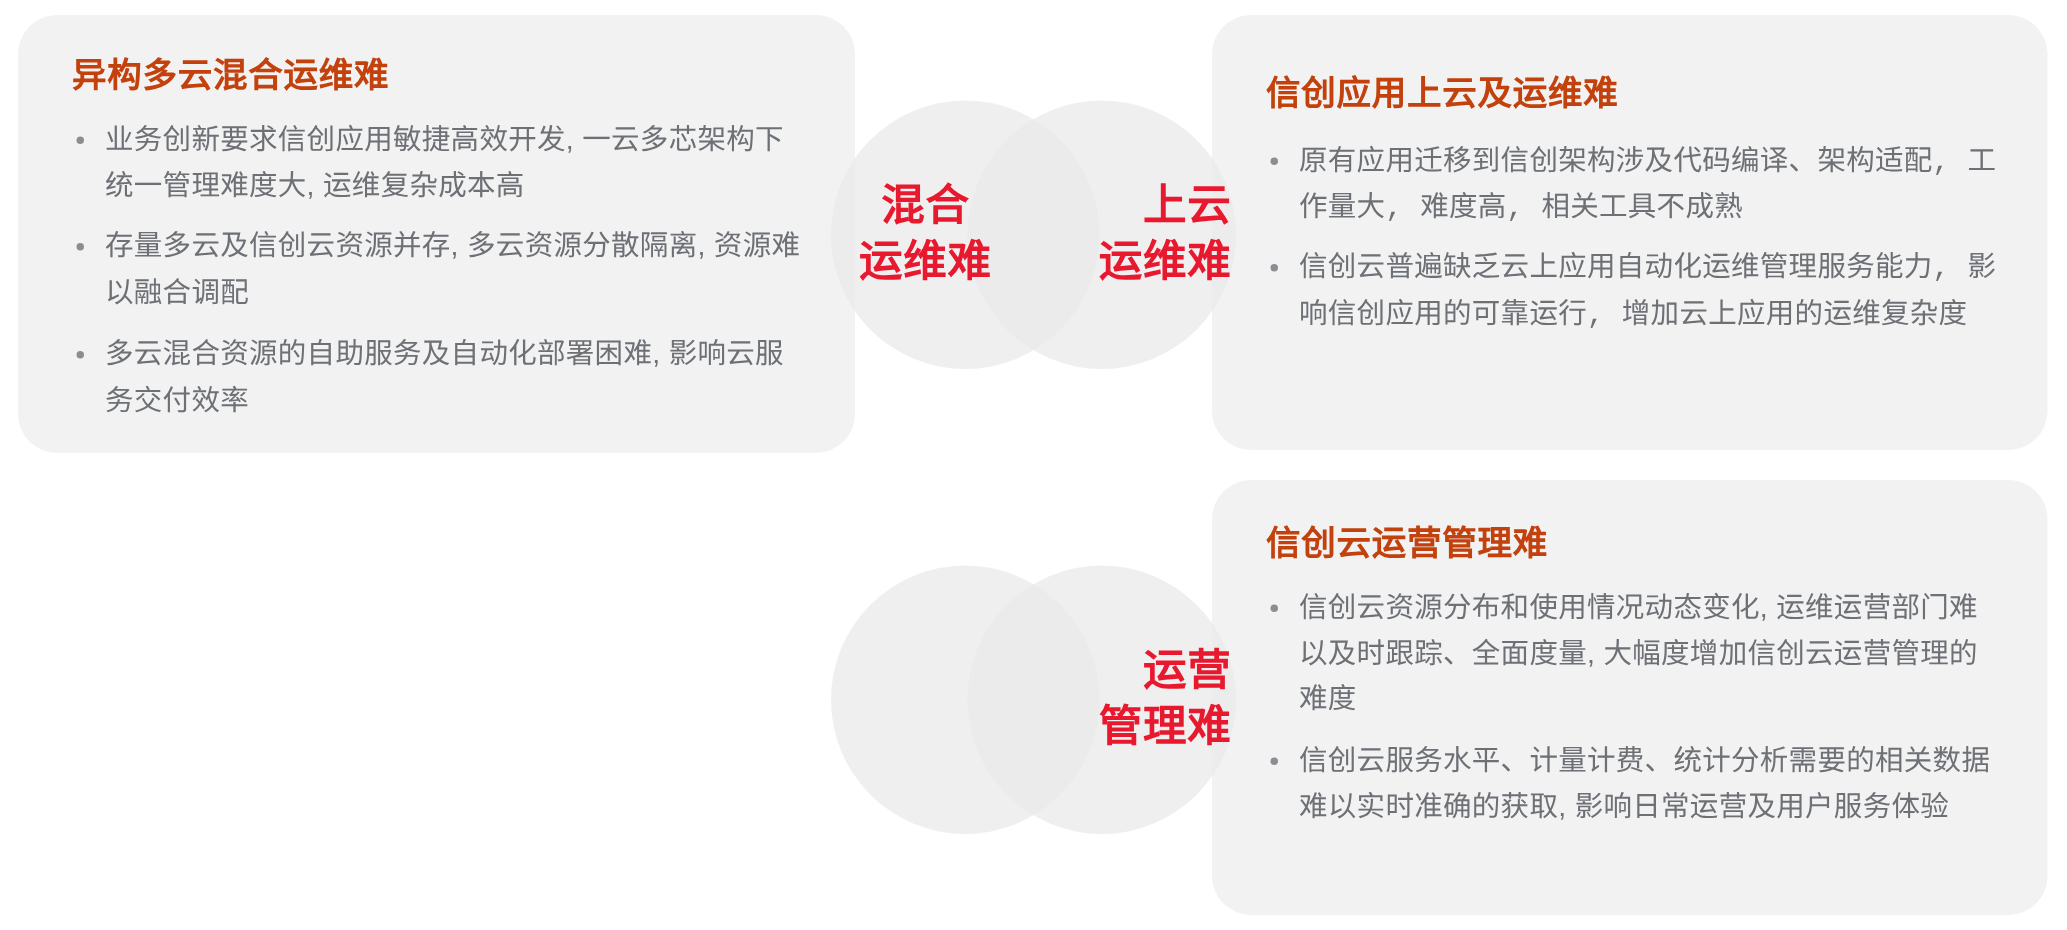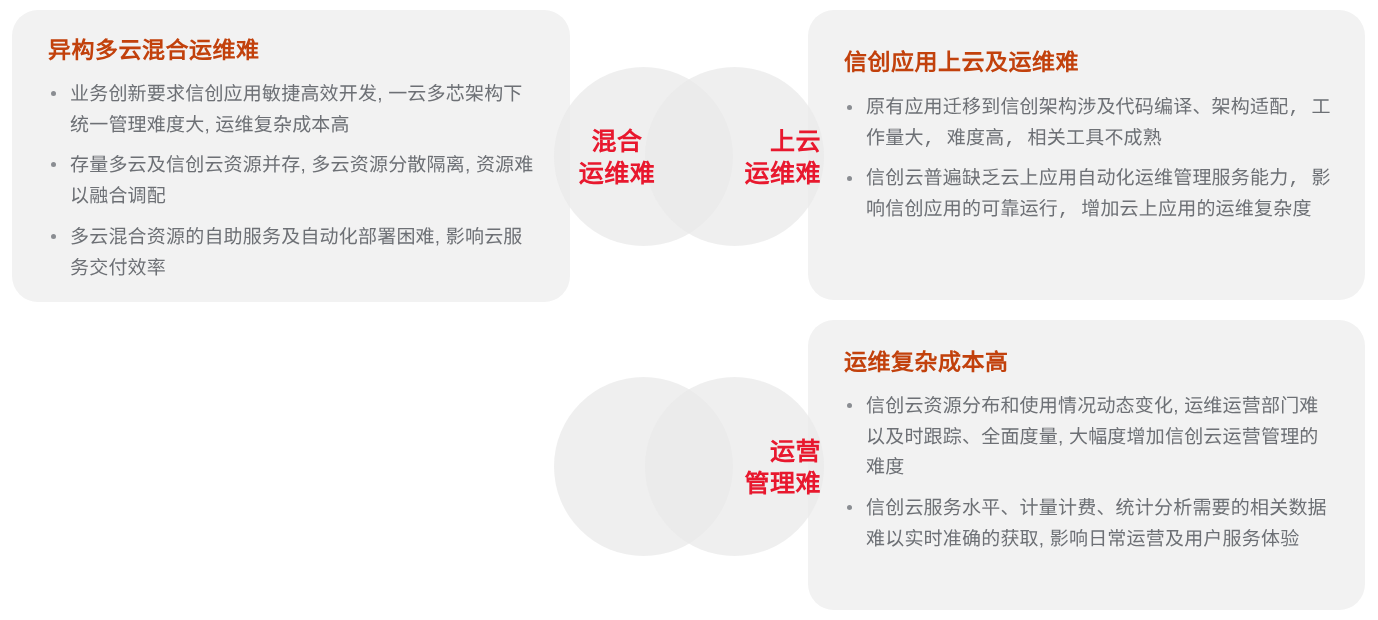--- a/index.html
+++ b/index.html
@@ -103,21 +103,21 @@
   .venn-circle.left  { left: 0px; }
   .venn-circle.right { left: 91px; }
 
   .venn-label {
     position: absolute;
     top: 50%;
     transform: translateY(-50%);
     width: 120px;
     text-align: center;
     color: #e8182e;
-    font-size: 25px;
+    font-size: 29px;
     font-weight: bold;
     line-height: 1.28;
     letter-spacing: 0.5px;
     z-index: 3;
   }
 
   .venn-label.left  { left: 3px; }
   .venn-label.right { left: 147px; text-align: right; }
 
   .venn-label .l1, .venn-label .l2 { display: block; white-space: nowrap; }
@@ -159,21 +159,21 @@
           <span class="bullet-dot"></span>
           <span>信创云普遍缺乏云上应用自动化运维管理服务能力, 影响信创应用的可靠运行, 增加云上应用的运维复杂度</span>
         </li>
       </ul>
     </div>
   </div>
 
 
   <div class="card" id="card-br">
     <div class="card-inner">
-      <div class="card-title">运维复杂成本高</div>
+      <div class="card-title">信创云运营管理难</div>
       <ul class="bullets">
         <li class="bullet">
           <span class="bullet-dot"></span>
           <span>信创云资源分布和使用情况动态变化, 运维运营部门难以及时跟踪、全面度量, 大幅度增加信创云运营管理的难度</span>
         </li>
         <li class="bullet">
           <span class="bullet-dot"></span>
           <span>信创云服务水平、计量计费、统计分析需要的相关数据难以实时准确的获取, 影响日常运营及用户服务体验</span>
         </li>
       </ul>

